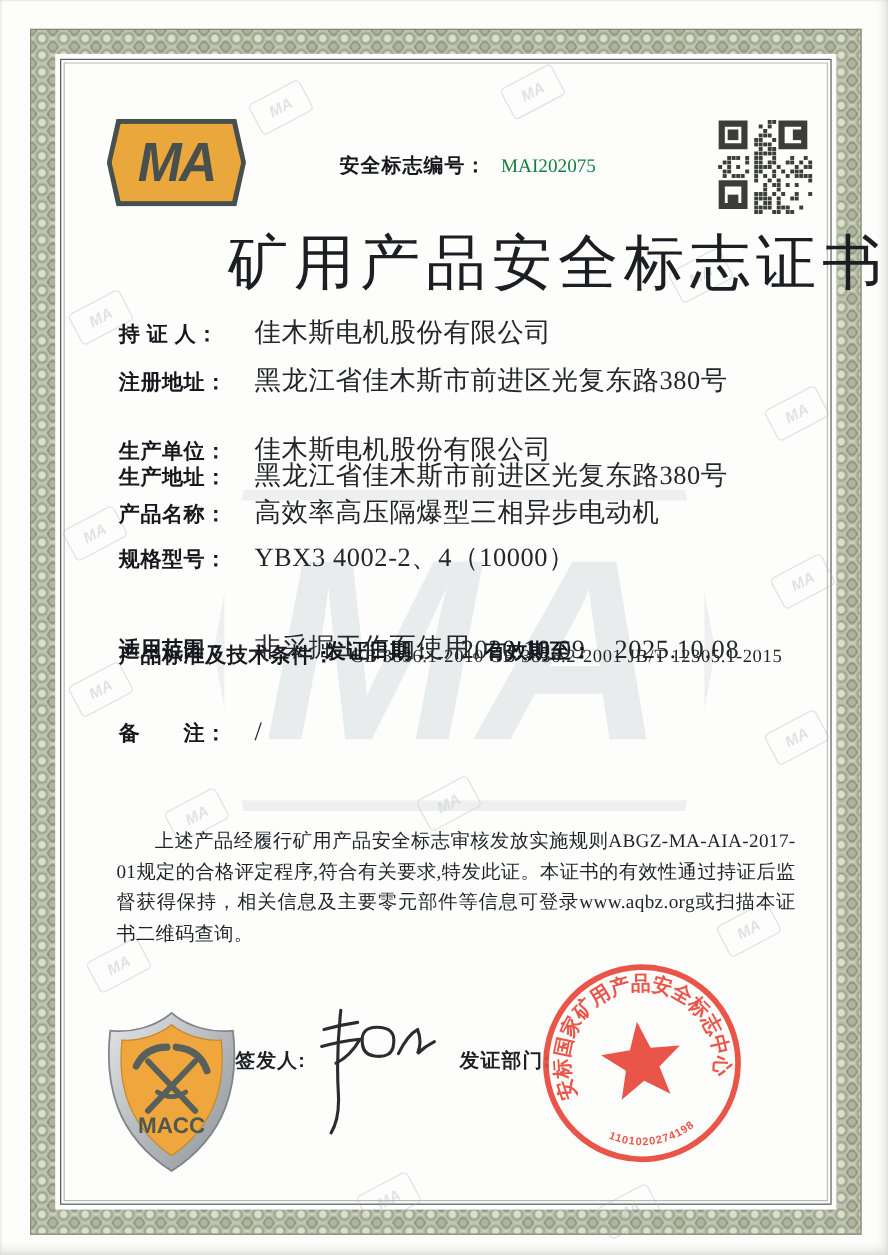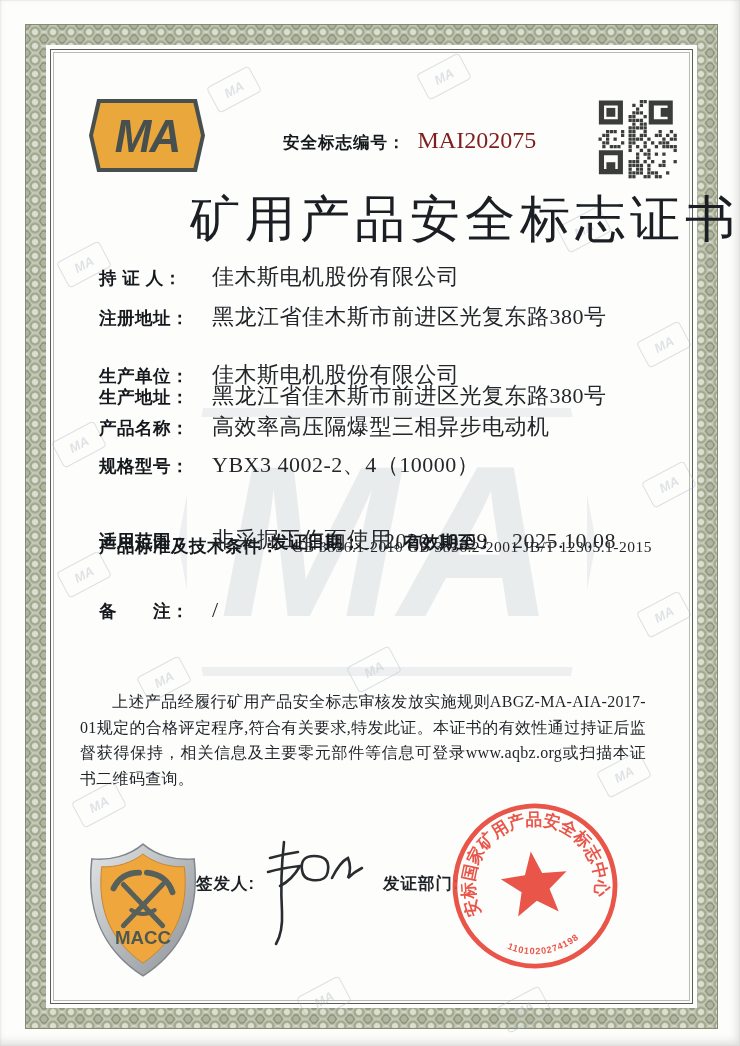--- a/index.html
+++ b/index.html
@@ -26,33 +26,33 @@
       font:italic bold 215px "Liberation Sans",sans-serif;color:rgba(205,212,217,.42);}
   
   .ma-logo{position:absolute;left:89px;top:99px;width:116px;height:73px;
       clip-path:polygon(7% 0%,93% 0%,100% 50%,93% 100%,7% 100%,0% 50%);background:#47504e;}
   .ma-logo-in{position:absolute;inset:4px;clip-path:polygon(7% 0%,93% 0%,100% 50%,93% 100%,7% 100%,0% 50%);
       background:#e9a73c;display:flex;align-items:center;justify-content:center;}
   .ma-logo-in span{font:italic bold 44px "Liberation Sans",sans-serif;color:#47504e;letter-spacing:-2px;transform:scaleY(1.05);}
   
   .certline{position:absolute;left:283px;top:127px;display:flex;align-items:baseline;gap:12px;}
   .certline .l{font-weight:bold;font-size:16.5px;letter-spacing:1px;color:#15181c;}
-  .certline .v{font-family:"Liberation Serif",serif;font-size:24px;color:#7f1d1d;}
+  .certline .v{font-family:"Liberation Serif",serif;font-size:16px;color:#15803d;}
   .qr{position:absolute;left:597px;top:100px;width:82px;height:79px;}
   .title{position:absolute;left:0;right:0;top:186px;text-align:right;
       font-family:"Liberation Serif",serif;font-weight:normal;font-size:50px;letter-spacing:5px;color:#1b1f23;}
   
   .row{position:absolute;left:99px;display:flex;align-items:baseline;white-space:nowrap;justify-content:center;}
   .lbl{font-weight:bold;font-size:17.5px;color:#15181c;width:113px;flex:none;letter-spacing:.5px;}
   .lbl.auto{width:auto;margin-right:13px;margin-top:46px;}
   .val{font-family:"Liberation Serif",serif;font-size:22px;color:#23262a;letter-spacing:.5px;}
   .pair2{position:absolute;left:305px;display:flex;align-items:baseline;}
   .pair2 .lbl{width:auto;margin-right:18px;}
   
-  .statement{position:absolute;left:80px;top:689px;width:566px;
+  .statement{position:absolute;left:97px;top:689px;width:566px;
       font-family:"Liberation Serif",serif;font-size:16px;line-height:25.5px;color:#1f2328;
       text-align:justify;text-indent:2em;letter-spacing:.3px;}
   
   .shield{position:absolute;left:84px;top:841px;width:118px;height:138px;}
   .signer{position:absolute;left:196px;top:873px;font-weight:bold;font-size:16.5px;letter-spacing:1px;}
   .signature{position:absolute;left:240px;top:828px;width:140px;height:135px;}
   .dept{position:absolute;left:383px;top:873px;font-weight:bold;font-size:16.5px;letter-spacing:1px;}
   .stamp{position:absolute;left:448px;top:799px;width:174px;height:174px;transform:rotate(-7deg);opacity:.92;}
 </style>
 </head>

